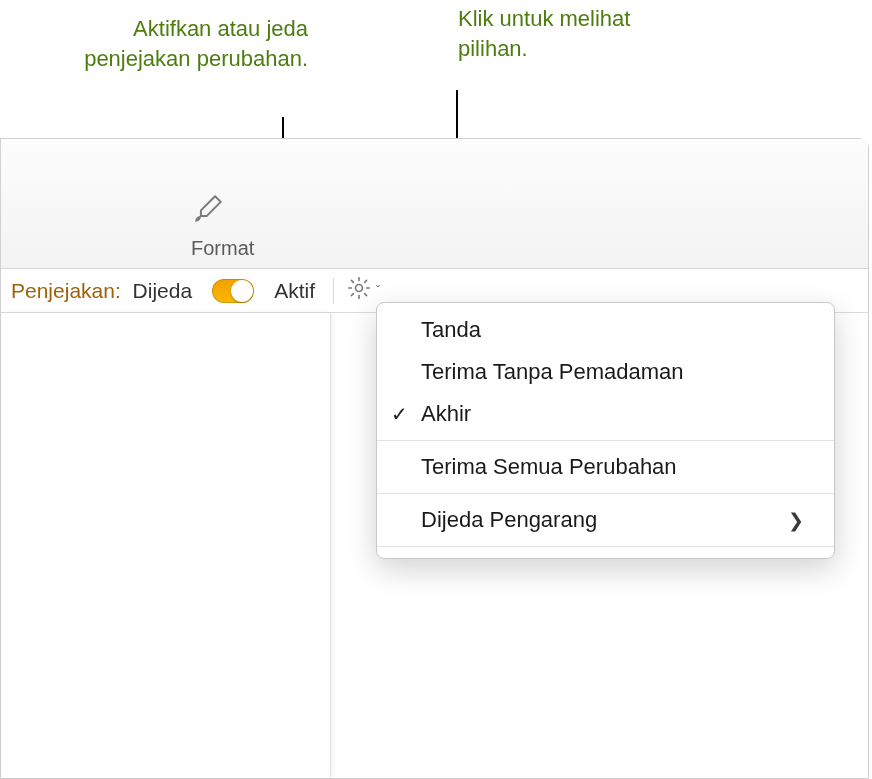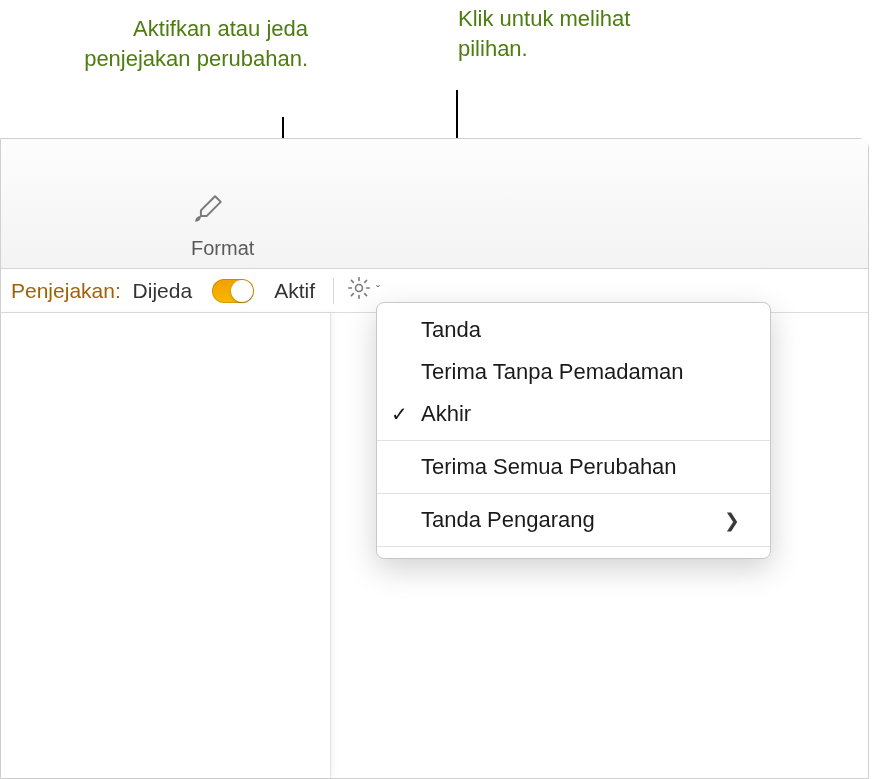--- a/index.html
+++ b/index.html
@@ -149,21 +149,21 @@
       height: 26px;
     }
     .chevron-small {
       font-size: 12px;
       color: #6a6a6a;
     }
     .menu {
       position: absolute;
       top: 302px;
       left: 376px;
-      width: 395px;
+      width: 459px;
       background: #fff;
       border: 1px solid #c8c8c8;
       border-radius: 8px;
       box-shadow: 0 10px 30px rgba(0,0,0,0.18);
       padding: 6px 0;
       font-size: 22px;
       color: #1a1a1a;
       z-index: 10;
     }
     .menu-item {
@@ -266,17 +266,17 @@
   <div class="menu-item">
     <span class="menu-check">✓</span>
     <span>Akhir</span>
   </div>
   <div class="menu-sep"></div>
   <div class="menu-item">
     <span>Terima Semua Perubahan</span>
   </div>
   <div class="menu-sep"></div>
   <div class="menu-item">
-    <span>Tanda Pengarang</span>
+    <span>Dijeda Pengarang</span>
     <span class="submenu-arrow">❯</span>
   </div>
   <div class="menu-sep"></div>
 </div>
 
 </body></html>

